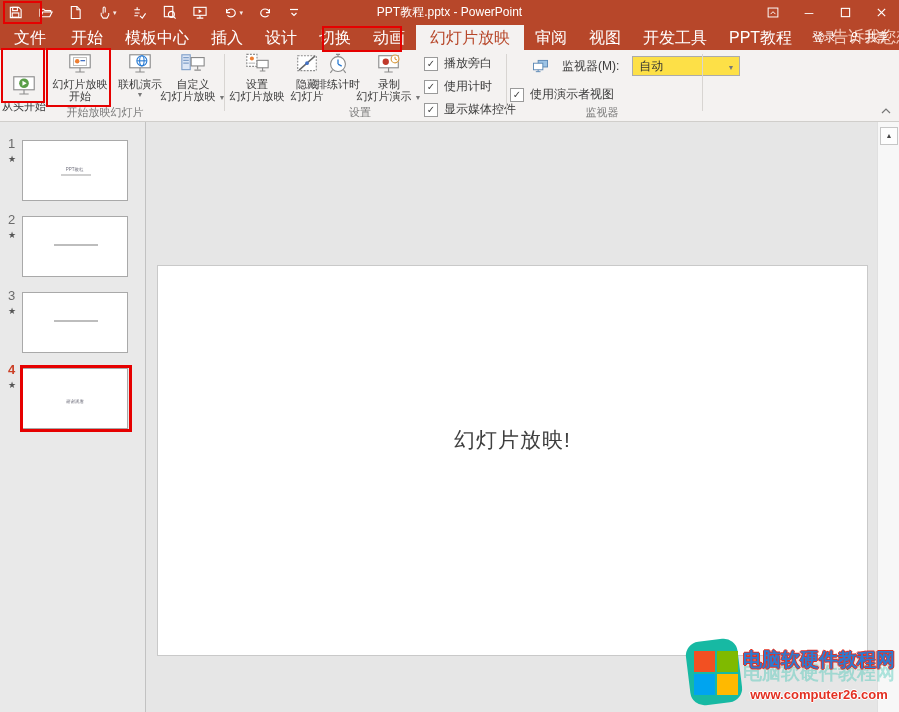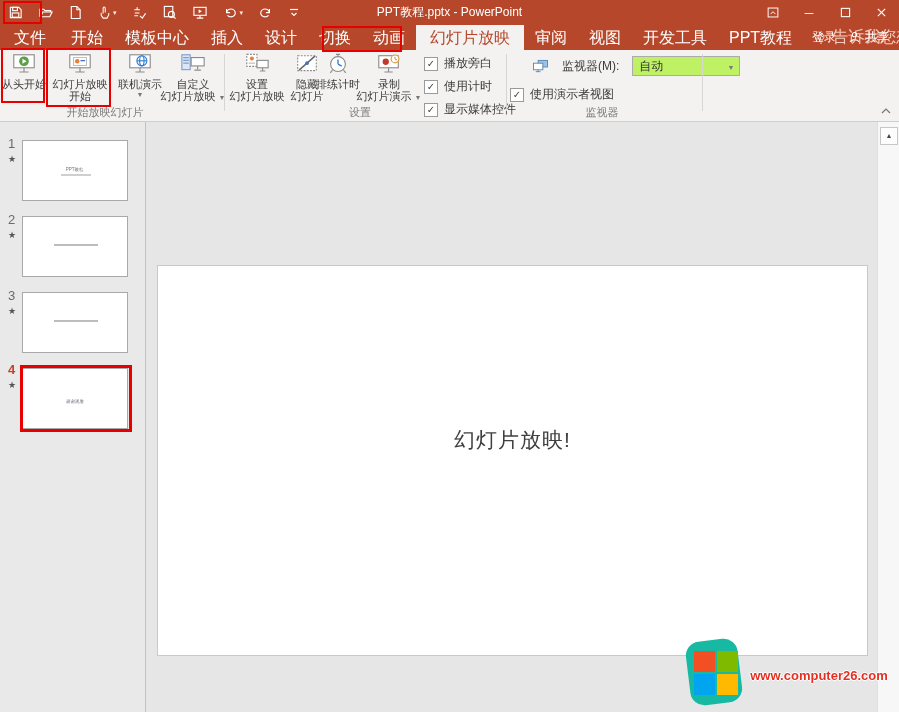--- a/index.html
+++ b/index.html
@@ -31,21 +31,21 @@
   .bbtn{position:absolute;top:1px;display:flex;flex-direction:column;align-items:center;font-size:11px;color:#3b3b3b;text-align:center;}
   .bicon{height:27px;display:flex;align-items:flex-end;justify-content:center;}
   .bl{line-height:12px;white-space:nowrap;}
   .caret{font-size:7px;color:#777;line-height:10px;}
   .vsep{position:absolute;top:4px;bottom:10px;width:1px;background:#d8d5d2;}
   .grp-label{position:absolute;top:55px;font-size:11px;color:#7b7b7b;text-align:center;}
   .cbcol{position:absolute;left:424px;top:5px;display:flex;flex-direction:column;gap:6px;}
   .cb{display:flex;align-items:center;gap:6px;font-size:12px;color:#3b3b3b;white-space:nowrap;}
   .cbbox{width:12px;height:12px;background:#fff;border:1px solid #9a9a9a;font-size:10px;line-height:12px;color:#444;text-align:center;}
   .mon-row{position:absolute;left:532px;top:6px;display:flex;align-items:center;gap:13px;font-size:12px;color:#3b3b3b;}
-  .dropdown{width:108px;height:20px;background:#bef264;border:1px solid #ababab;display:flex;align-items:center;
+  .dropdown{width:108px;height:20px;background:#fde047;border:1px solid #ababab;display:flex;align-items:center;
             font-size:12px;color:#333;padding-left:6px;box-sizing:border-box;position:relative;}
   .dropdown .dcaret{position:absolute;right:5px;top:7px;font-size:7px;color:#777;}
   .presenter{position:absolute;left:510px;top:36px;}
   .collapse{position:absolute;right:8px;bottom:3px;color:#777;}
 
   
   .workspace{position:absolute;left:0;top:122px;width:899px;height:590px;}
   .sidebar{position:absolute;left:0;top:0;width:145px;height:100%;background:#e9e9e9;}
   .sdivider{position:absolute;left:145px;top:0;width:1px;height:100%;background:#c2c2c2;}
   .main{position:absolute;left:146px;top:0;right:22px;height:100%;background:#e6e6e6;}
@@ -66,21 +66,21 @@
   .anno{position:absolute;border:2px solid #e60000;z-index:60;pointer-events:none;box-sizing:border-box;}
   .anno.thick{border-width:3px;}
 
   
   .wm{position:absolute;right:1px;bottom:6px;width:212px;height:60px;z-index:70;pointer-events:none;}
   .wm-blob{position:absolute;left:2px;top:-6px;width:52px;height:64px;background:#17b9a3;border-radius:14px;transform:rotate(-7deg);}
   .wm-logo{position:absolute;left:8px;top:5px;width:44px;height:44px;display:grid;grid-template-columns:21px 21px;grid-template-rows:21px 21px;gap:2px;}
   .wm-logo div{width:21px;height:21px;}
   .wm-t1{position:absolute;left:57px;top:1px;font-size:19px;font-weight:900;color:#2e7ad0;white-space:nowrap;
          text-shadow:-1px 0 #e33022,1px 0 #e33022,0 -1px #e33022,0 1px #e33022,0 13px 0 rgba(32,190,170,.35);}
-  .wm-t2{position:absolute;left:57px;top:22px;width:152px;text-align:center;font-size:13px;font-weight:bold;color:#e33022;white-space:nowrap;
+  .wm-t2{position:absolute;left:57px;top:41px;width:152px;text-align:center;font-size:13px;font-weight:bold;color:#e33022;white-space:nowrap;
          text-shadow:-1px 0 #fff,1px 0 #fff,0 -1px #fff,0 1px #fff;}
 
   svg{overflow:visible;}
 </style>
 </head>
 <body>
 
 <div class="app">
 
   <div class="titlebar">
@@ -200,21 +200,21 @@
           <circle cx="8" cy="4.5" r="2.6"></circle>
             <path d="M2.8 13.5c.6-3.6 9.8-3.6 10.4 0"></path>
         </svg>
         <span>共享</span>
       </span>
     </span>
   </div>
 
   <div class="ribbon">
 
-    <div class="bbtn" style="left:2px;width:44px;">
+    <div class="bbtn" style="left:2px;width:44px;margin-top:22px;">
       <span class="bicon">
         <svg width="28" height="26" viewBox="0 0 30 28" fill="none" stroke="#8b8b8b" stroke-width="1.2">
           <rect x="4" y="3" width="22" height="14" fill="#fff"></rect>
             <path d="M15 17v4M10 21.5h10"></path>
           <circle cx="15" cy="10" r="5.2" fill="#5a9e48" stroke="none"></circle>
             <path d="M13.3 7.4l4.6 2.6-4.6 2.6z" fill="#fff" stroke="none"></path>
         </svg>
       </span>
       <span class="bl">从头开始</span>
     </div>
@@ -407,16 +407,17 @@
   <div class="anno thick" style="left:20px;top:365px;width:112px;height:67px;"></div>
 
   <div class="wm">
     <div class="wm-blob"></div>
     <div class="wm-logo">
       <div style="background:#f25022;"></div>
       <div style="background:#7fba00;"></div>
       <div style="background:#00a4ef;"></div>
       <div style="background:#ffb900;"></div>
     </div>
+    <div class="wm-t1">电脑软硬件教程网</div>
     <div class="wm-t2">www.computer26.com</div>
   </div>
 
 </div>
 
 </body></html>

